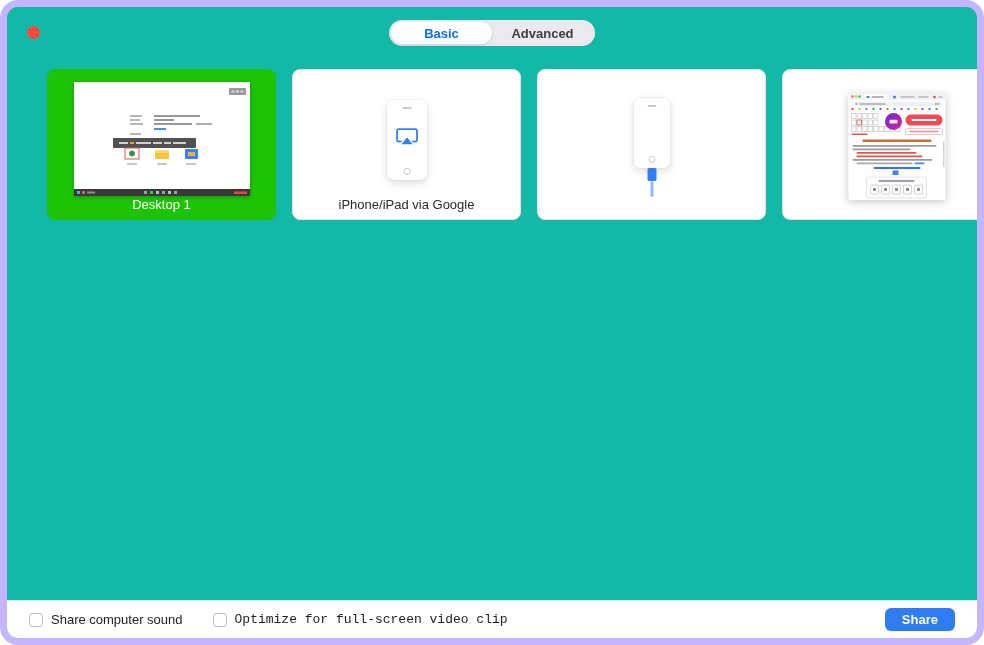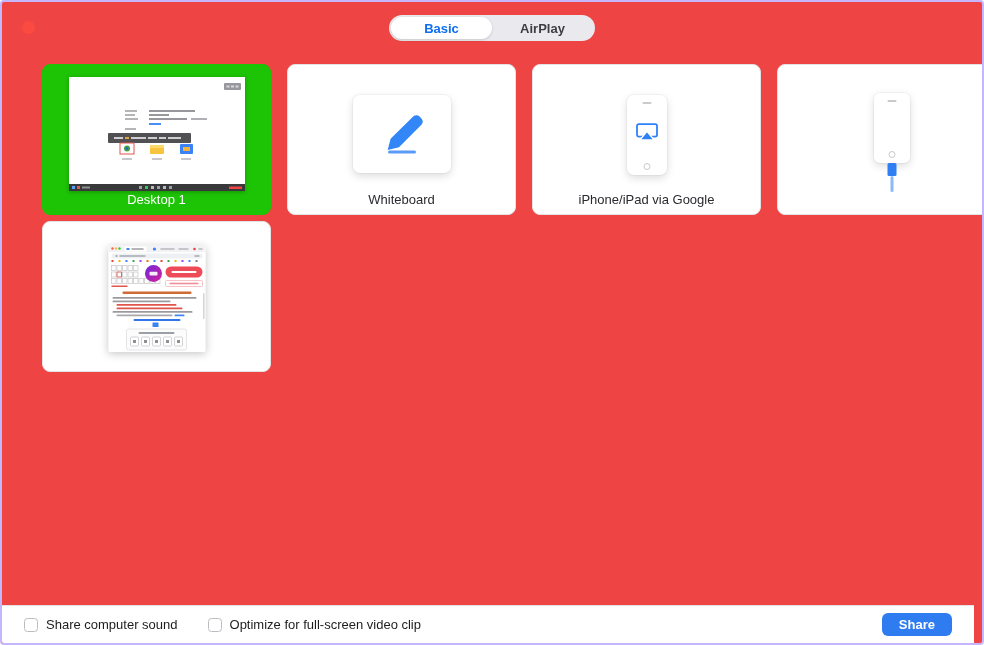--- a/index.html
+++ b/index.html
@@ -2,22 +2,22 @@
 <html style="--green: #1dc305; --accent: #0d6ff0; --share-blue: #2e7cf0; --close-red: #fb4b40; --icon-blue: #3286f7;"><head>
 <meta charset="utf-8">
 <style>
   html,body{margin:0;padding:0;}
   body{
     width:984px;height:645px;position:relative;background:#fff;
     font-family:"Liberation Sans","DejaVu Sans",sans-serif;
     -webkit-font-smoothing:antialiased;
   }
   .window{
-    position:absolute;inset:0;box-sizing:border-box;background:#ef4444;
-    border:2px solid #c4b5fd;border-radius:4px;overflow:hidden;
+    position:absolute;inset:0;box-sizing:border-box;background:#14b8a6;
+    border:7px solid #c4b5fd;border-radius:18px;overflow:hidden;
   }
   
   .close-btn{
     position:absolute;left:20px;top:19px;width:13px;height:13px;border-radius:50%;
     background:var(--close-red,#fb4b40);cursor:pointer;
   }
   .segmented{
     position:absolute;left:50%;top:13px;transform:translateX(-50%);
     display:flex;background:#e9e9ee;border-radius:14px;padding:2px;height:26px;
     box-sizing:border-box;
@@ -69,25 +69,25 @@
   .cable{
     position:absolute;left:50%;transform:translateX(-50%);top:111px;
     width:3px;height:16px;background:#8db9f8;border-radius:1.5px;
   }
   .chrome-thumb{
     position:absolute;left:50%;transform:translateX(-50%);top:23px;width:97px;height:107px;
     background:#fff;box-shadow:0 2px 8px rgba(0,0,0,.22);border-radius:2px;overflow:hidden;
   }
   
   .footer{
-    position:absolute;left:0;right:8px;bottom:0;height:38px;border-top:1px solid #e2e2e4;
+    position:absolute;left:0;right:0;bottom:0;height:38px;border-top:1px solid #e2e2e4;
     display:flex;align-items:center;padding:0 22px;box-sizing:border-box;background:#fff;
   }
   .chk{display:flex;align-items:center;gap:8px;cursor:pointer;font-size:13px;color:#1d1d1f;}
-  .chk + .chk{margin-left:30px;}
+  .chk + .chk{margin-left:30px;font-family:Liberation Mono, monospace;}
   .box{
     width:14px;height:14px;border:1.5px solid #bcbcc0;border-radius:3.5px;background:#fff;
     box-sizing:border-box;flex:0 0 auto;
   }
   .share-btn{
     margin-left:auto;background:var(--share-blue,#2e7cf0);color:#fff;border:none;border-radius:6px;
     font-size:13px;font-weight:600;height:23px;padding:0 17px;cursor:pointer;font-family:inherit;text-align:right;
   }
 </style>
 </head>
@@ -95,21 +95,21 @@
 
 <div class="window">
 
   <div class="close-btn"></div>
 
   <div class="segmented">
     <div class="seg active">
       <span>Basic</span>
     </div>
     <div class="seg">
-      <span>AirPlay</span>
+      <span>Advanced</span>
     </div>
   </div>
 
   <div class="grid">
 
     <div class="tile selected">
       <div class="desktop-thumb">
         <svg width="176" height="114" viewBox="0 0 176 114">
           <rect width="176" height="114" fill="#ffffff"></rect>
           <rect x="155" y="6" width="17" height="7" rx="1" fill="#97979d"></rect>
@@ -151,29 +151,20 @@
           <rect x="82" y="109" width="3" height="3" fill="#b9bdc2"></rect>
           <rect x="88" y="109" width="3" height="3" fill="#9aa0a6"></rect>
           <rect x="94" y="109" width="3" height="3" fill="#b9bdc2"></rect>
           <rect x="100" y="109" width="3" height="3" fill="#9aa0a6"></rect>
           <rect x="160" y="109.5" width="13" height="2.5" fill="#ef4444"></rect>
         </svg>
       </div>
       <div class="tile-label">Desktop 1</div>
     </div>
 
-    <div class="tile">
-      <div class="card wb-card">
-        <svg width="46" height="42" viewBox="0 0 46 42">
-          <path d="M34.2 3.6 a4.5 4.5 0 0 1 6.4 0 l1.8 1.8 a4.5 4.5 0 0 1 0 6.4 L20 34.2 l-11.3 2.9 2.9-11.3 Z" fill="#3286f7"></path>
-          <rect x="9" y="37.5" width="28" height="3" rx="1.5" fill="#5a9bf8"></rect>
-        </svg>
-      </div>
-      <div class="tile-label">Whiteboard</div>
-    </div>
 
     <div class="tile">
       <div class="card phone">
         <div class="speaker"></div>
         <div class="ap-icon">
           <svg width="22" height="18" viewBox="0 0 22 18">
             <rect x="1" y="1" width="20" height="12.5" rx="1.8" fill="none" stroke="#2f81f7" stroke-width="1.8"></rect>
             <path d="M11 8.2 L18 16.8 H4 Z" fill="#2f81f7" stroke="#ffffff" stroke-width="1.4"></path>
           </svg>
         </div>

